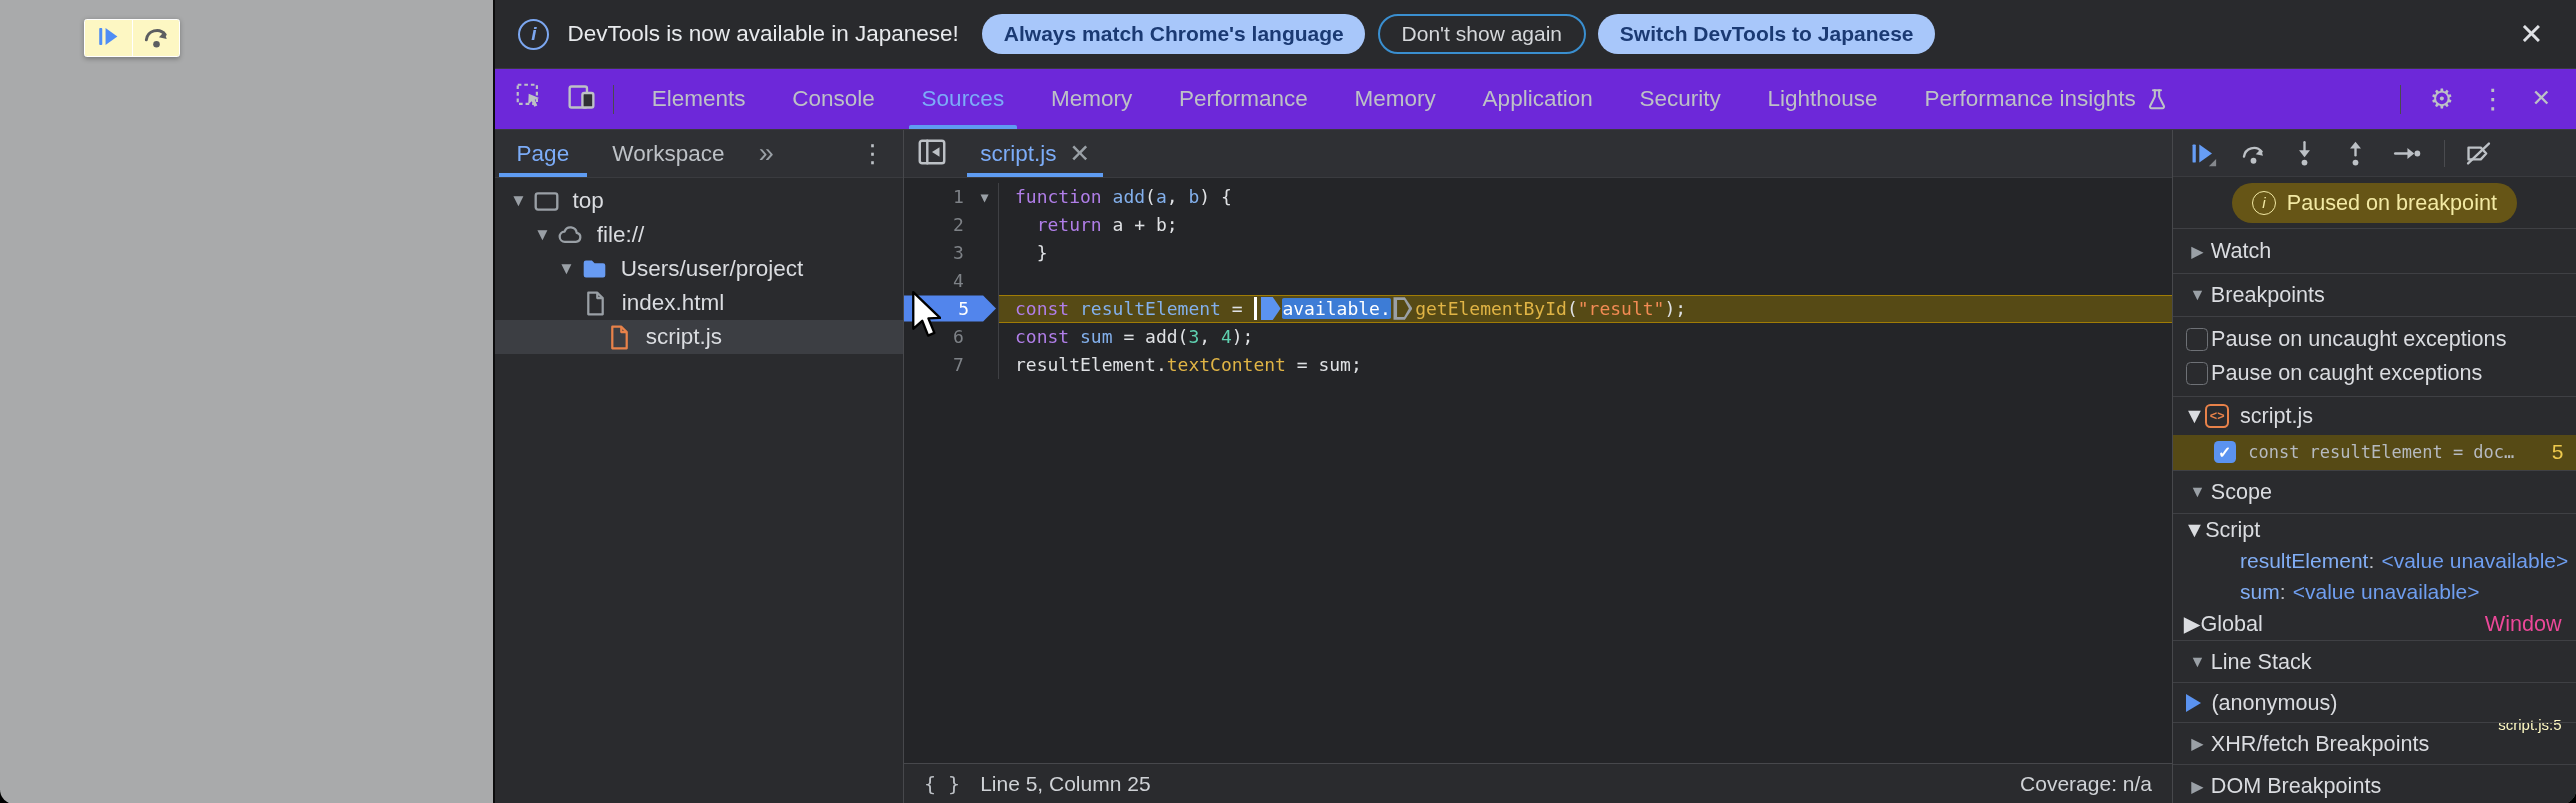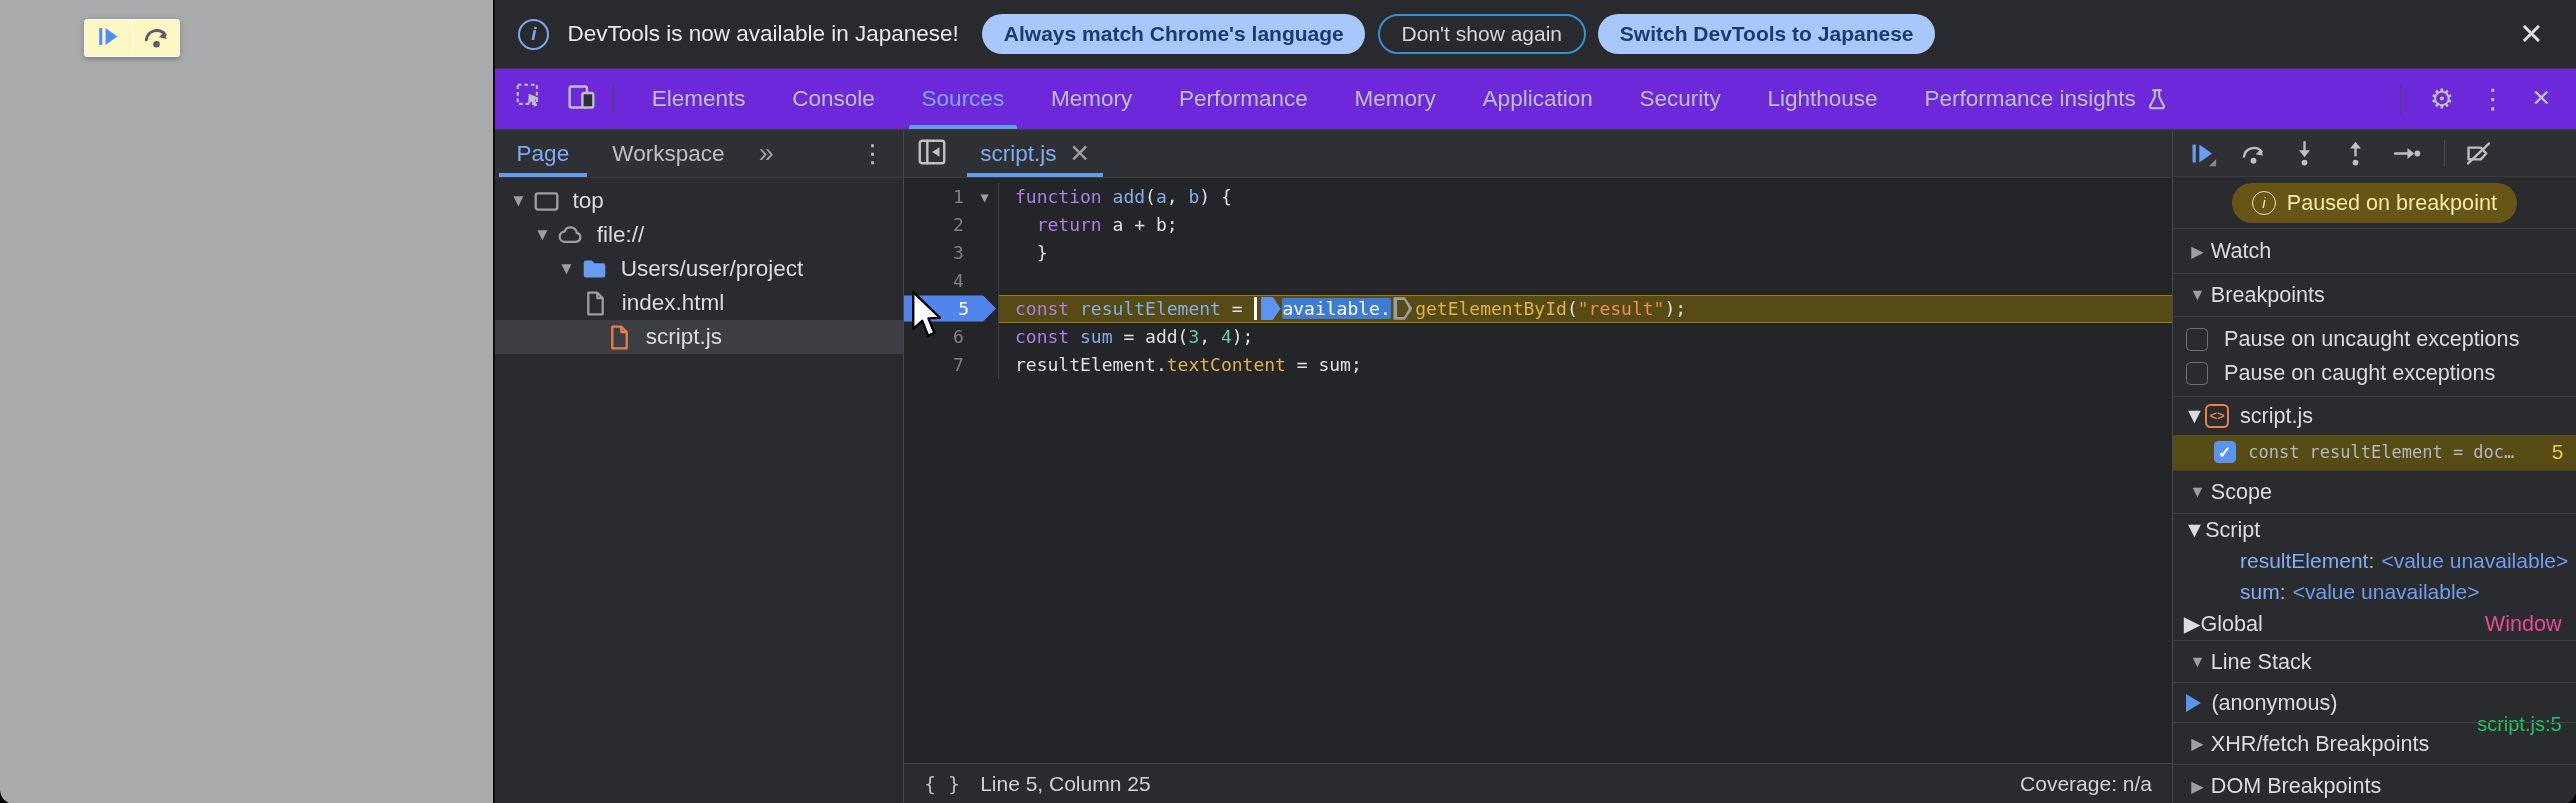--- a/index.html
+++ b/index.html
@@ -124,21 +124,21 @@
   .badge-row { height:52px; flex:none; display:flex; align-items:center; justify-content:center;
     border-bottom:0.9px solid #3f4044; }
   .badge { height:40px; background:#665516; color:#f2e9a4; border-radius:20px;
     display:flex; align-items:center; gap:10.8px; padding:0 20px; font-size:21.6px; }
   .badge .bi { width:24px; height:24px; border-radius:50%; border:1.8px solid #f2e9a4;
     display:flex; align-items:center; justify-content:center; font-size:15.3px; font-style:italic; }
   .sec { flex:none; display:flex; align-items:center; padding:0 10.8px; border-bottom:0.9px solid #3f4044; }
   .sec .s-caret { width:27px; text-align:center; color:#9aa0a6; font-size:16px; flex:none; }
   .h50 { height:45px; } .h48 { height:43px; }
   .chk-group { flex:none; padding:5.4px 0; border-bottom:0.9px solid #3f4044; }
-  .chk-row { height:34px; display:flex; align-items:center; padding:0 12.6px; gap:16px; }
+  .chk-row { height:34px; display:flex; align-items:center; padding:0 12.6px; gap:3px; }
   .checkbox { width:22.5px; height:22.5px; border:1.8px solid #6e7176; border-radius:4.5px; flex:none; }
   .checkbox.checked { width:21.6px; height:21.6px; background:#5b93f0; border:none; color:#fff;
     display:flex; align-items:center; justify-content:center; font-size:16px; font-weight:bold; }
   .file-group { height:38px; flex:none; display:flex; align-items:center; padding:0 10.8px; }
   .js-badge { width:24px; height:24px; border:2.7px solid #e8824a; border-radius:5.4px; flex:none;
     color:#e8824a; font-size:12.6px; font-weight:bold; display:flex; align-items:center;
     justify-content:center; letter-spacing:0; margin-right:10.8px; }
   .bp-entry { height:36px; flex:none; background:#564a15; display:flex; align-items:center;
     padding:0 12.6px 0 41px; gap:12.6px; border-bottom:0.9px solid #3f4044; }
   .bp-code { flex:1; font-family:"DejaVu Sans Mono", monospace; font-size:17px; color:#b6bac0;
@@ -146,21 +146,21 @@
   .bp-line { color:#edc94d; font-size:21px; }
   .scope-script { height:31.5px; display:flex; align-items:center; padding:0 10.8px; flex:none; }
   .scope-var { height:31px; display:flex; align-items:center; padding-left:67px; flex:none;
     font-size:21px; white-space:nowrap; }
   .sv-name { color:#82aef5; } .sv-colon { color:#b8bcc2; margin-right:7.2px; } .sv-val { color:#6f9ef0; }
   .scope-global { height:33px; display:flex; align-items:center; padding:0 14.4px 0 10.8px; flex:none; }
   .right-val { margin-left:auto; color:#ec4899; }
   .frame-row { height:39px; flex:none; display:flex; align-items:center; padding:0 14.4px 0 12.6px; gap:10.8px; }
   .cs-arrow { width:0; height:0; border-left:15.3px solid #5b93f0; border-top:9px solid transparent;
     border-bottom:9px solid transparent; flex:none; }
-  .frame-loc { margin-left:auto; color:#22c55e; font-size:20px;margin-top:44px; }
+  .frame-loc { margin-left:auto; color:#fef9c3; font-size:15px;margin-top:44px; }
   .bt { border-top:0.9px solid #3f4044; }
 
   
   .mouse-cursor { position:absolute; left:907px; top:290px; z-index:20; }
 </style>
 </head>
 <body>
 
 <div class="window">
 

